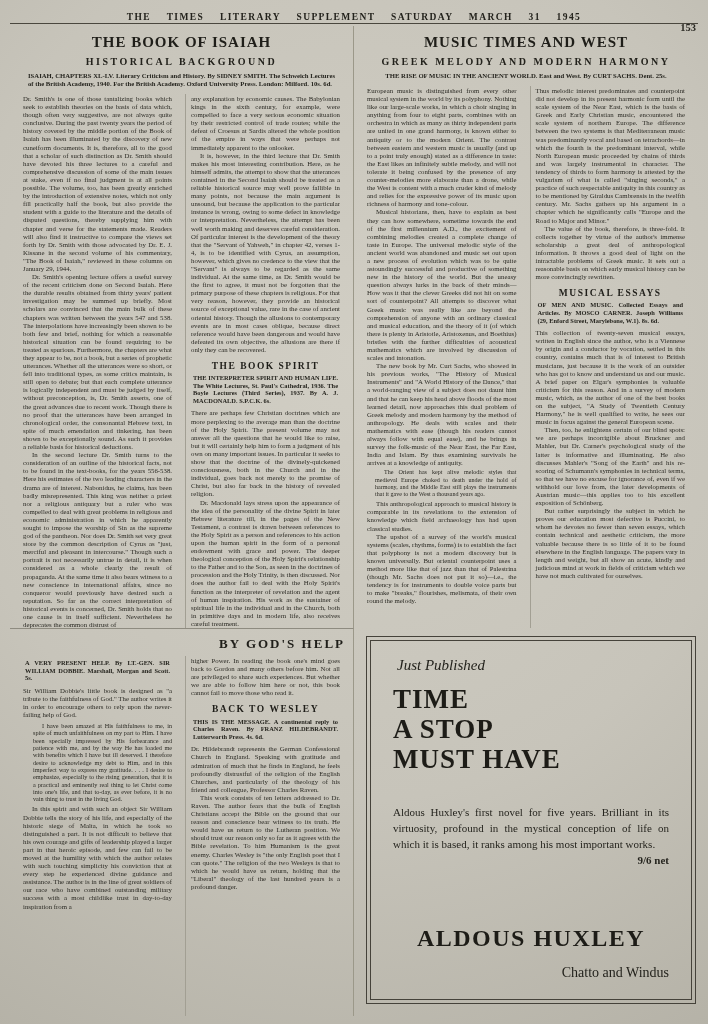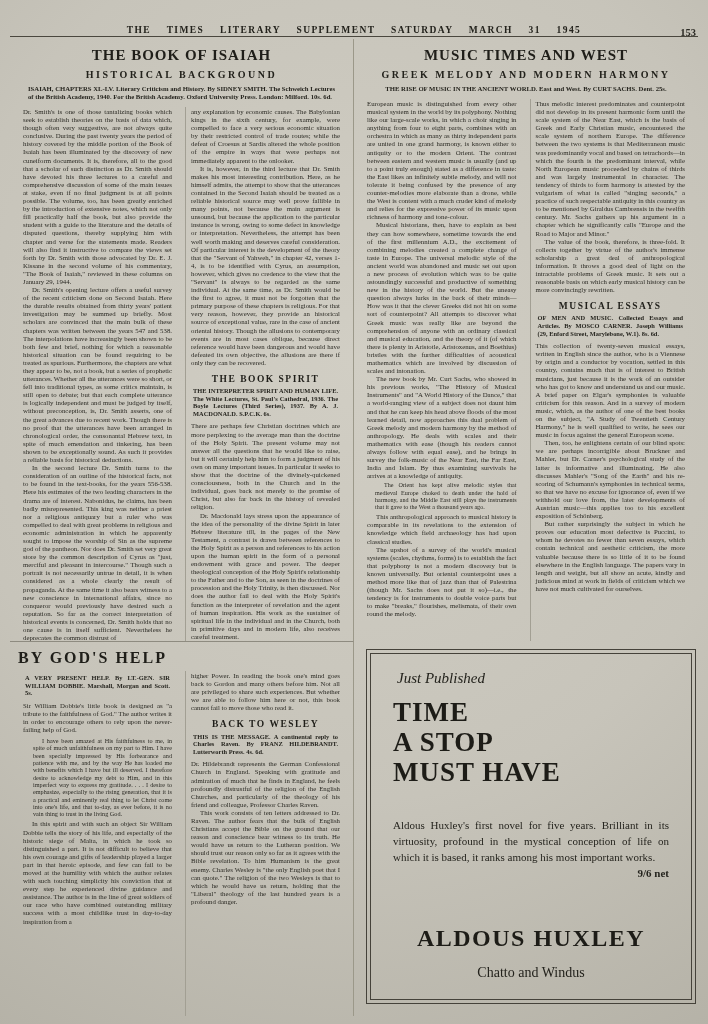--- a/index.html
+++ b/index.html
@@ -5,31 +5,31 @@
   * { margin:0; padding:0; box-sizing:border-box; }
   html,body { width:708px; }
   body {
     font-family:"Liberation Serif","DejaVu Serif",serif;
     background:#9b988e;
   }
   .page {
     width:708px; height:1024px;
     background: radial-gradient(120% 90% at 50% 35%, #d1cec4 0%, #c7c4ba 48%, #b3b0a5 88%, #a3a095 100%);
     color:#2b2a24;
-    padding:19px 10px 8px;
+    padding:6px 10px 8px;
     overflow:hidden;
     display:flex; flex-direction:column;
   }
   
   .masthead { position:relative; height:14px; text-align:center; }
   .masthead-title {
     font-size:9.5px; font-weight:bold; letter-spacing:1.4px; word-spacing:12px;
     color:#23221c; white-space:nowrap;
   }
-  .page-number { position:absolute; right:2px; top:8px; font-size:10.5px; font-weight:bold; }
+  .page-number { position:absolute; right:2px; top:16px; font-size:10.5px; font-weight:bold; }
   .head-rule { border-top:1px solid #4a473e; margin:3px 0 2px; }
 
   
   .content { display:flex; height:602px; min-height:0; }
   .half { width:50%; min-width:0; display:flex; flex-direction:column; padding:0 8px; overflow:hidden; }
   .left-half { border-right:1px solid #9b9889; }
   .article-title { font-size:15px; font-weight:bold; text-align:center; letter-spacing:1px; margin-top:8px; color:#1f1e19; }
   .article-sub { font-size:10px; font-weight:bold; text-align:center; letter-spacing:2.5px; margin-top:5px; color:#23221c; }
   .citation { font-size:6.7px; line-height:8px; font-weight:bold; text-align:justify; margin:5px 10px 6px; color:#26251f; }
   .citation.center { text-align:center; margin:5px 4px 6px; }
@@ -40,32 +40,32 @@
   p.para { text-indent:9px; margin:0; }
   [data-bind-list] > p:first-child { text-indent:0; }
   .indented > p:first-child { text-indent:9px; }
   p.fine { font-size:6.1px; line-height:7.2px; margin:2px 0 2px 8px; }
   p.quote { font-size:6.2px; line-height:7.3px; margin:3px 0 3px 10px; }
   .col-head { font-size:9.5px; font-weight:bold; text-align:center; letter-spacing:1.5px; margin:8px 0 4px; color:#1f1e19; }
 
   
   .bottom { display:flex; flex:1 1 auto; min-height:0; }
   .bottom-left { border-top:1px solid #8e8b80; border-right:1px solid #9b9889; }
-  .section-head { font-size:16px; font-weight:bold; text-align:left; letter-spacing:2px; margin:7px 0 4px; color:#1f1e19; }
+  .section-head { font-size:13px; font-weight:bold; text-align:right; letter-spacing:2px; margin:7px 0 4px; color:#1f1e19; }
 
   
   .ad-wrap { padding:8px 2px 12px 12px; display:block; }
   .ad-frame { height:100%; border:1px solid #45423a; padding:3px; }
   .ad-inner { height:100%; border:1px solid #45423a; padding:16px 22px 14px; display:flex; flex-direction:column; }
   .ad-eyebrow { font-style:italic; font-size:15px; padding-left:4px; color:#23221c; }
   .ad-title { font-weight:bold; font-size:27px; line-height:1.12; letter-spacing:1px; margin-top:10px; color:#1d1c17; }
   .ad-body { font-size:11px; line-height:1.45; margin-top:30px; text-align:justify; color:#26251f;font-family:Liberation Serif, serif; }
   .ad-price { float:right; font-weight:bold; padding-left:10px; }
   .ad-author { font-weight:bold; font-size:24px; letter-spacing:1.5px; text-align:center; margin-top:auto; color:#1d1c17; }
-  .ad-publisher { font-size:14px; text-align:center; margin-top:13px; margin-bottom:4px; color:#23221c; }
+  .ad-publisher { font-size:14px; text-align:right; margin-top:13px; margin-bottom:4px; color:#23221c; }
 </style>
 </head>
 <body>
 
 <div class="page">
 
   <header class="masthead">
     <span class="masthead-title" data-bind="page.masthead">THE TIMES LITERARY SUPPLEMENT SATURDAY MARCH 31 1945</span>
     <span class="page-number" data-bind="page.page_number">153</span>
   </header>

